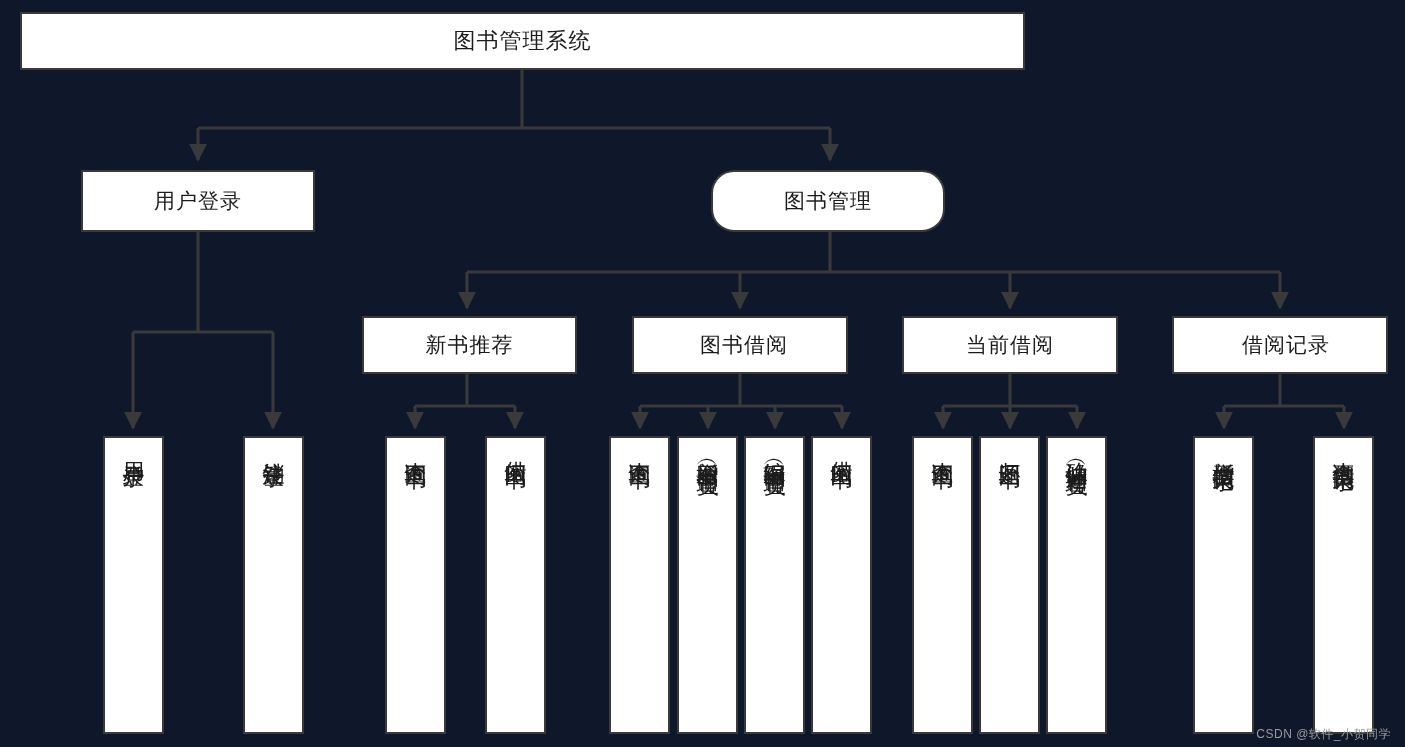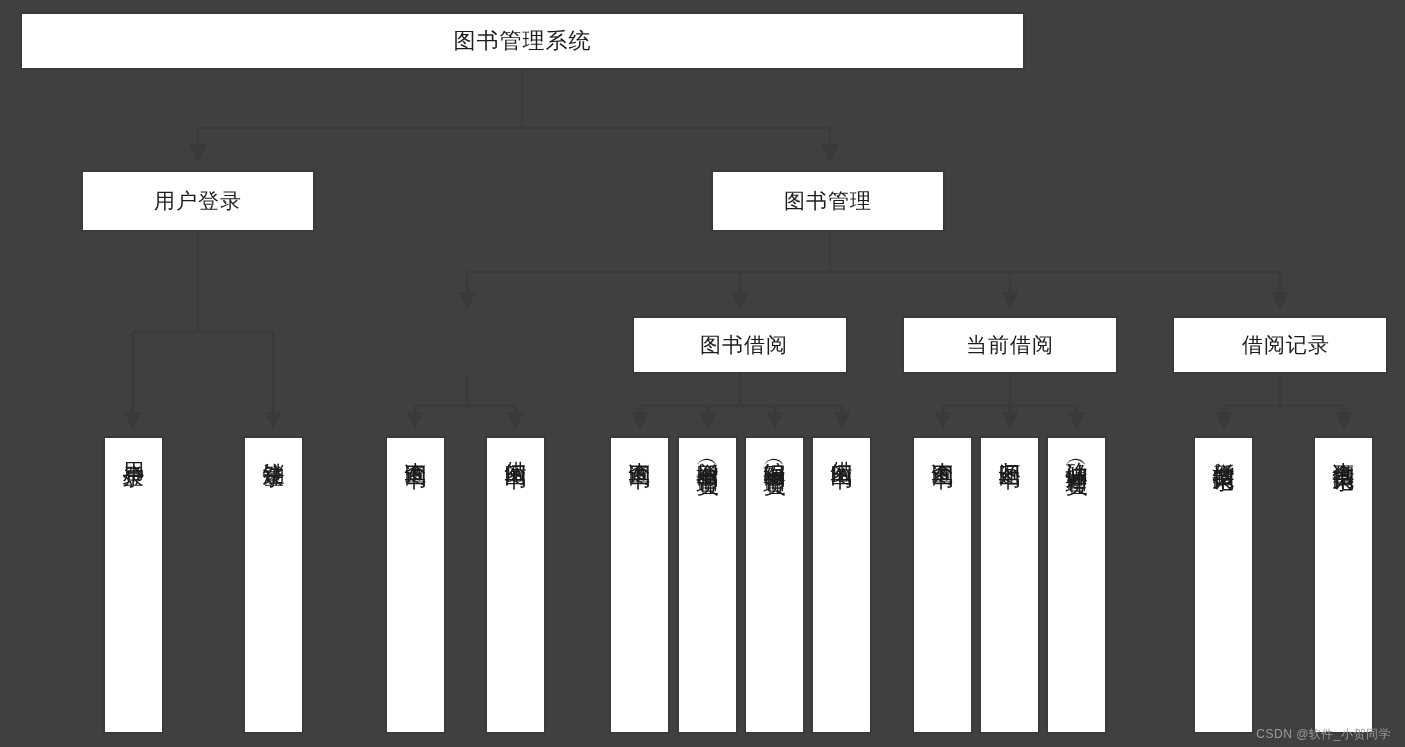--- a/index.html
+++ b/index.html
@@ -5,21 +5,21 @@
 <style>
   html,body{margin:0;padding:0;background:#ffffff;}
   body{
     font-family:"Liberation Sans","DejaVu Sans",sans-serif;
     color:#1a1a1a;
   }
   #canvas{
     position:relative;
     width:1405px;
     height:747px;
-    background:#404040;
+    background:#0f172a;
     overflow:hidden;
   }
   #edges{
     position:absolute;
     left:0; top:0;
     width:1405px; height:747px;
     pointer-events:none;
   }
   .node{
     position:absolute;
@@ -123,24 +123,27 @@
     </g>
   </svg>
 
   <div class="node root" style="left:20px; top:12px; width:1005px; height:58px;">
     <span class="label">图书管理系统</span>
   </div>
 
   <div class="node level1" style="left:81px; top:170px; width:234px; height:62px;">
     <span class="label">用户登录</span>
   </div>
-  <div class="node level1" style="left:711px; top:170px; width:234px; height:62px;">
+  <div class="node level1" style="left:711px; top:170px; width:234px; height:62px;border-radius:23px;">
     <span class="label">图书管理</span>
   </div>
 
+  <div class="node level2" style="left:362px; top:316px; width:215px; height:58px;">
+    <span class="label">新书推荐</span>
+  </div>
   <div class="node level2" style="left:632px; top:316px; width:216px; height:58px;padding-left:8px;">
     <span class="label">图书借阅</span>
   </div>
   <div class="node level2" style="left:902px; top:316px; width:216px; height:58px;">
     <span class="label">当前借阅</span>
   </div>
   <div class="node level2" style="left:1172px; top:316px; width:216px; height:58px;padding-left:12px;">
     <span class="label">借阅记录</span>
   </div>
 

